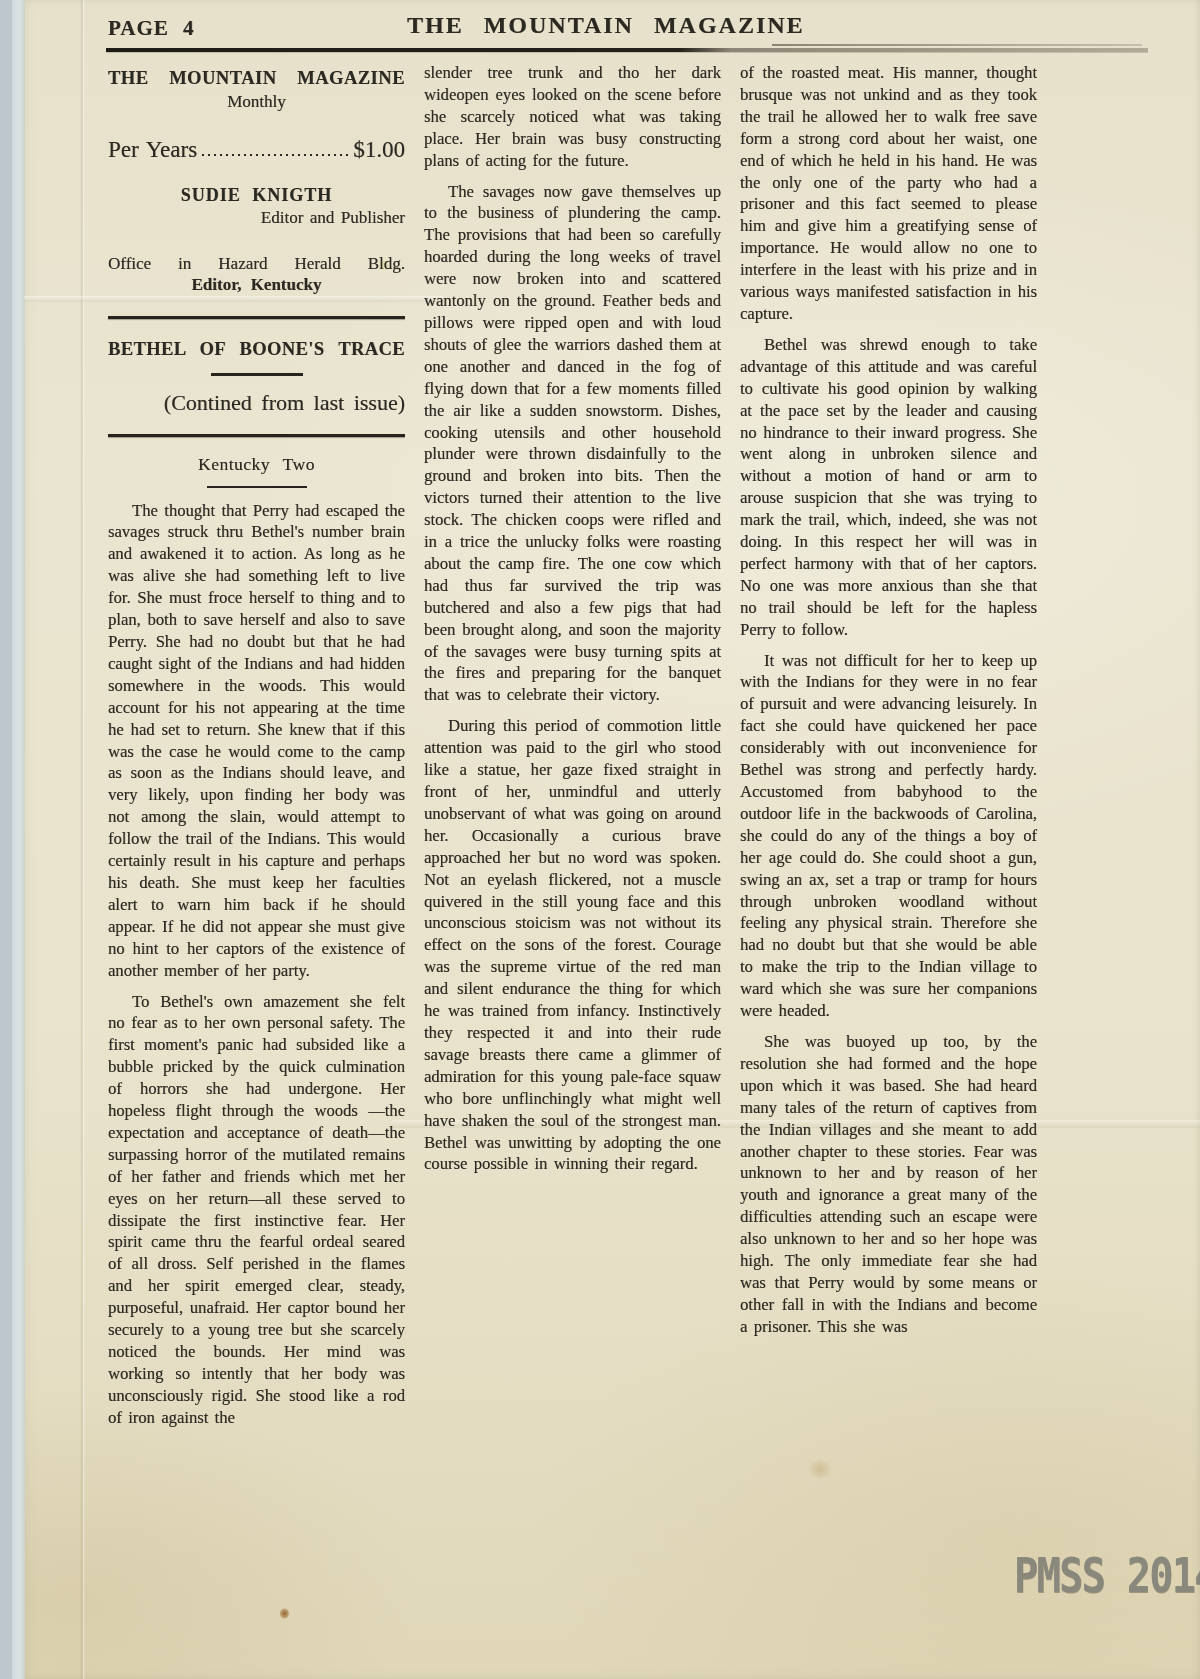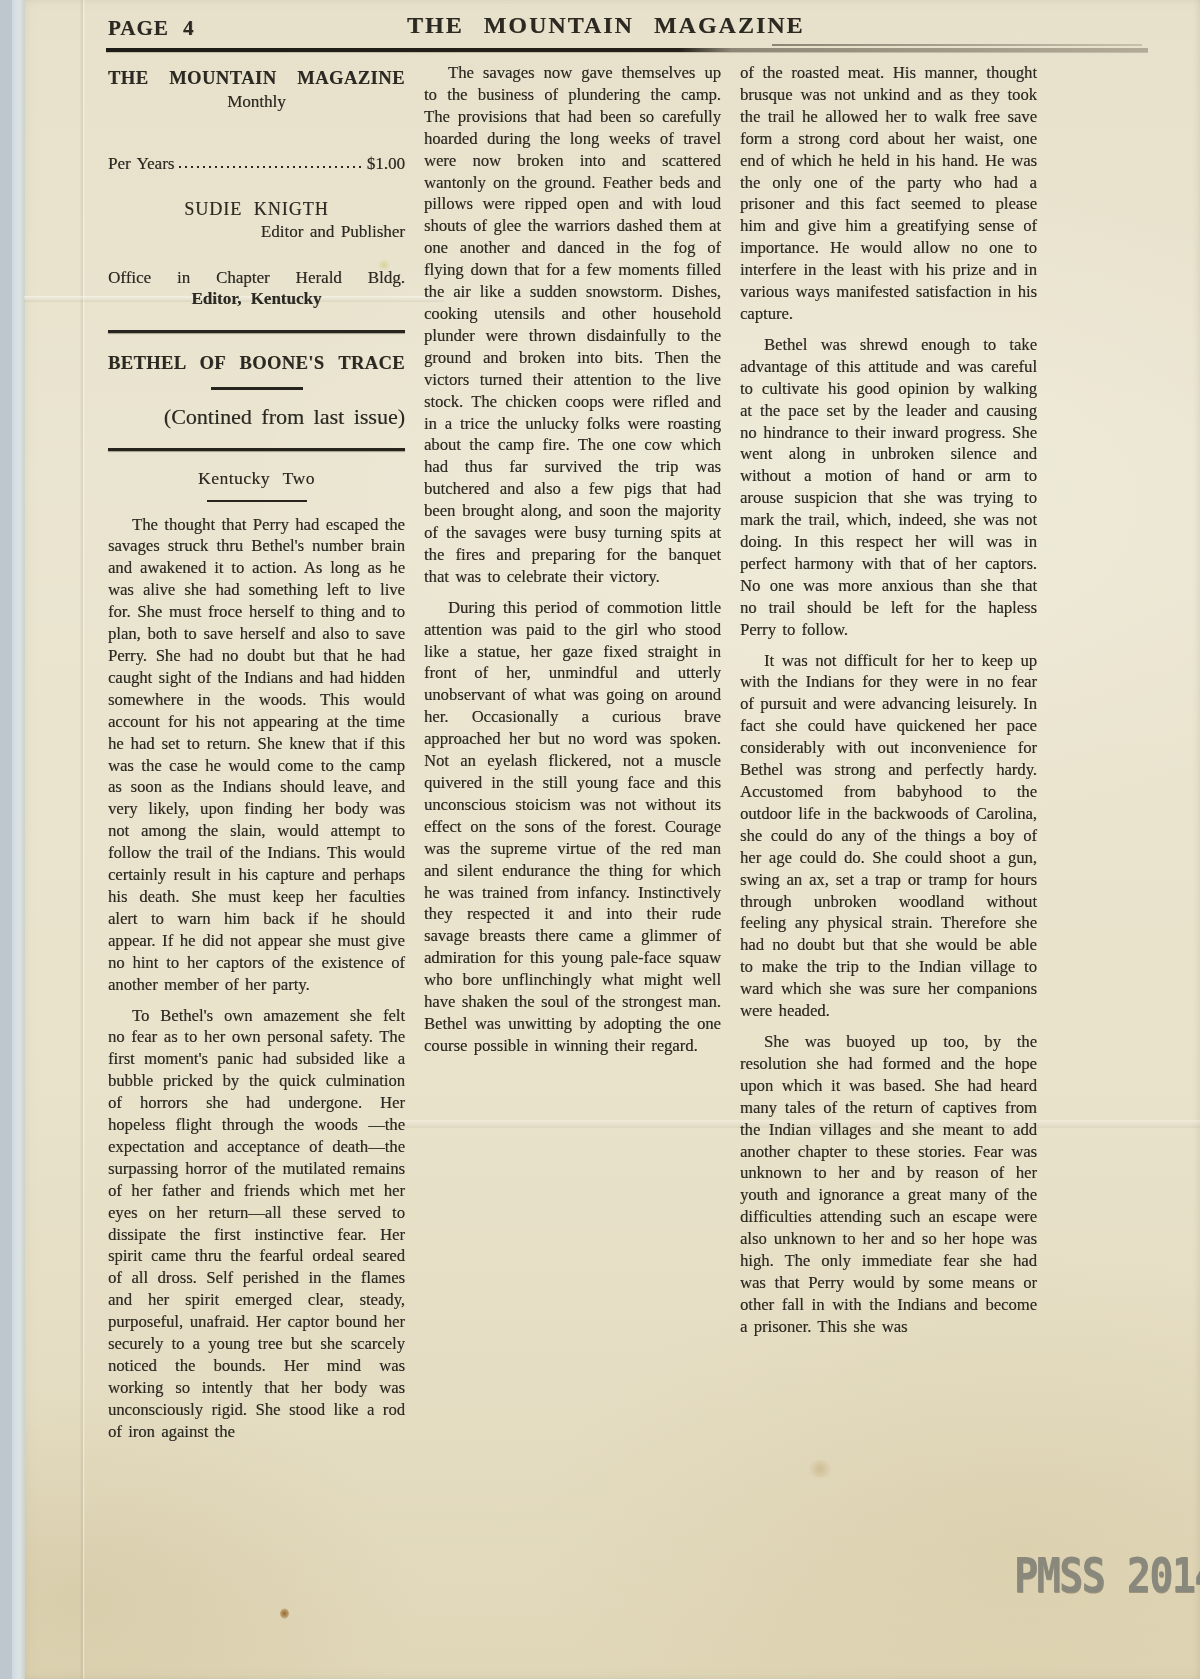--- a/index.html
+++ b/index.html
@@ -49,25 +49,25 @@
 
   
   .cols{position:absolute;left:96px;top:62px;width:930px;display:flex;gap:19px;}
   .col{width:297px;flex:0 0 297px;font-size:16.6px;line-height:21.9px;text-align:justify;word-spacing:2.2px;}
   .col p{margin:0 0 9px;text-indent:24px;}
   .col p.cont{text-indent:0;}
 
   
   .mh-title{font-size:18.5px;font-weight:bold;letter-spacing:.5px;text-align:justify;text-align-last:justify;margin-top:6px;}
   .mh-sub{text-align:center;font-size:17px;margin-top:1px;}
-  .price-line{display:flex;align-items:baseline;margin-top:40px;font-size:17px;}
+  .price-line{display:flex;align-items:baseline;margin-top:26px;font-size:23px;}
   .price-line .leader{flex:1;height:13px;margin:0 3px;
     background-image:radial-gradient(circle,#2b2921 1.1px,rgba(0,0,0,0) 1.5px);
     background-size:6px 4px;background-repeat:repeat-x;background-position:0 100%;}
-  .mh-editor{text-align:center;font-size:18px;font-weight:normal;letter-spacing:1px;word-spacing:6px;margin-top:24px;}
+  .mh-editor{text-align:center;font-size:18px;font-weight:bold;letter-spacing:1px;word-spacing:6px;margin-top:24px;}
   .mh-role{text-align:right;font-size:17px;margin-top:0px;}
   .mh-office{font-size:17px;text-align:justify;text-align-last:justify;margin-top:24px;}
   .mh-city{text-align:center;font-weight:bold;font-size:17px;word-spacing:5px;}
   .divider{height:3px;background:#27241d;margin:20px 0 0;box-shadow:0 1px 1px rgba(60,55,40,.4);}
   .art-title{font-size:18.5px;font-weight:bold;text-align:justify;text-align-last:justify;letter-spacing:.4px;margin-top:20px;}
   .short-rule{width:92px;height:2.5px;background:#27241d;margin:12px auto 0;}
   .cont-note{text-align:right;font-size:22px;word-spacing:4px;margin-top:16px;}
   .chapter{text-align:center;font-size:17.5px;word-spacing:8px;margin-top:17px;letter-spacing:.5px;}
   .chapter-rule{width:100px;height:2px;background:#27241d;margin:10px auto 12px;}
   .body-start{margin-top:4px;}
@@ -108,35 +108,36 @@
           <div class="masthead">
             <div class="mh-title">THE MOUNTAIN MAGAZINE</div>
             <div class="mh-sub">Monthly</div>
             <div class="price-line">
               <span>Per Years</span>
               <span class="leader"></span>
               <span>$1.00</span>
             </div>
             <div class="mh-editor">SUDIE KNIGTH</div>
             <div class="mh-role">Editor and Publisher</div>
-            <div class="mh-office">Office in Chapter Herald Bldg.</div>
+            <div class="mh-office">Office in Hazard Herald Bldg.</div>
             <div class="mh-city">Editor, Kentucky</div>
           </div>
           <div class="divider"></div>
           <div class="art-title">BETHEL OF BOONE'S TRACE</div>
           <div class="short-rule"></div>
           <div class="cont-note">(Contined from last issue)</div>
           <div class="divider"></div>
           <div class="chapter">Kentucky Two</div>
           <div class="chapter-rule"></div>
           <p class="body-start">The thought that Perry had escaped the savages struck thru Bethel's number brain and awakened it to action.  As long as he was alive she had something left to live for.  She must froce herself to thing and to plan, both to save herself and also to save Perry.   She had no doubt but that he had caught sight of the Indians and had hidden somewhere in the woods.  This would account for his not appearing at the time he had set to return.  She knew that if this was the case he would come to the camp as soon as the Indians should leave, and very likely, upon finding her body was not among the slain, would attempt to follow the trail of the Indians.   This would certainly result in his capture and perhaps his death.  She must keep her faculties alert to warn him back if he should appear.  If he did not appear she must give no hint to her captors of the existence of another member of her party.</p>
           <p>To Bethel's own amazement she felt no fear as to her own personal safety.  The first moment's panic had subsided like a bubble pricked by the quick culmination of horrors she had undergone. Her hopeless flight through the woods —the expectation and acceptance of death—the surpassing horror of the mutilated remains of her father and friends which met her eyes on her return—all these served to dissipate the first instinctive fear.  Her spirit came thru the fearful ordeal seared of all dross.  Self perished in the flames and her spirit emerged clear, steady, purposeful, unafraid. Her captor bound her securely to a young tree but she scarcely noticed the bounds.  Her mind was working so intently that her body was unconsciously rigid. She stood like a rod of iron against the</p>
         </div>
 
         <div class="col">
+          <p class="cont">slender tree trunk and tho her dark wideopen eyes looked on the scene before she scarcely noticed what was taking place.  Her brain was busy constructing plans of acting for the future.</p>
           <p>The savages now gave themselves up to the business of plundering the camp.  The provisions that had been so carefully hoarded during the long weeks of travel were now broken into and scattered wantonly on the ground. Feather beds and pillows were ripped open and with loud shouts of glee the warriors dashed them at one another and danced in the fog of flying down that for a few moments filled the air like a sudden snowstorm.   Dishes, cooking utensils and other household plunder were thrown disdainfully to the ground and broken into bits. Then the victors turned their attention to the live stock.   The chicken coops were rifled and in a trice the unlucky folks were roasting about the camp fire. The one cow which had thus far survived the trip was butchered and also a few pigs that had been brought along, and soon the majority of the savages were busy turning spits at the fires and preparing for the banquet that was to celebrate their victory.</p>
           <p>During this period of commotion little attention was paid to the girl who stood like a statue, her gaze fixed straight in front of her, unmindful and utterly unobservant of what was going on around her. Occasionally a curious brave approached her but no word was spoken.  Not an eyelash flickered, not a muscle quivered in the still young face and this unconscious stoicism was not without its effect on the sons of the forest. Courage was the supreme virtue of the red man and silent endurance the thing for which he was trained from infancy.   Instinctively they respected it and into their rude savage breasts there came a glimmer of admiration for this young pale-face squaw who bore unflinchingly what might well have shaken the soul of the strongest man. Bethel was unwitting by adopting the one course possible in winning their regard.</p>
         </div>
 
         <div class="col">
           <p class="cont">of the roasted meat.  His manner, thought brusque was not unkind and as they took the trail he allowed her to walk free save form a strong cord about her waist, one end of which he held in his hand. He was the only one of the party who had a prisoner and this fact seemed to please him and give him a greatifying sense of importance.  He would allow no one to interfere in the least with his prize and in various ways manifested satisfaction in his capture.</p>
           <p>Bethel was shrewd enough to take advantage of this attitude and was careful to cultivate his good opinion by walking at the pace set by the leader and causing no hindrance to their inward progress. She went along in unbroken silence and without a motion of hand or arm to arouse suspicion that she was trying to mark the trail, which, indeed, she was not doing.  In this respect her will was in perfect harmony with that of her captors.   No one was more anxious than she that no trail should be left for the hapless Perry to follow.</p>
           <p>It was not difficult for her to keep up with the Indians for they were in no fear of pursuit and were advancing leisurely. In fact she could have quickened her pace considerably with out inconvenience for Bethel was strong and perfectly hardy. Accustomed from babyhood to the outdoor life in the backwoods of Carolina, she could do any of the things a boy of her age could do.   She could shoot a gun, swing an ax, set a trap or tramp for hours through unbroken woodland without feeling any physical strain. Therefore she had no doubt but that she would be able to make the trip to the Indian village to ward which she was sure her companions were headed.</p>
           <p>She was buoyed up too, by the resolution she had formed and the hope upon which it was based.  She had heard many tales of the return of captives from the Indian villages and she meant to add another chapter to these stories.   Fear was unknown to her and by reason of her youth and ignorance a great many of the difficulties attending such an escape were also unknown to her and so her hope was high.   The only immediate fear she had was that Perry would by some means or other fall in with the Indians and become a prisoner.   This she was</p>
         </div>

